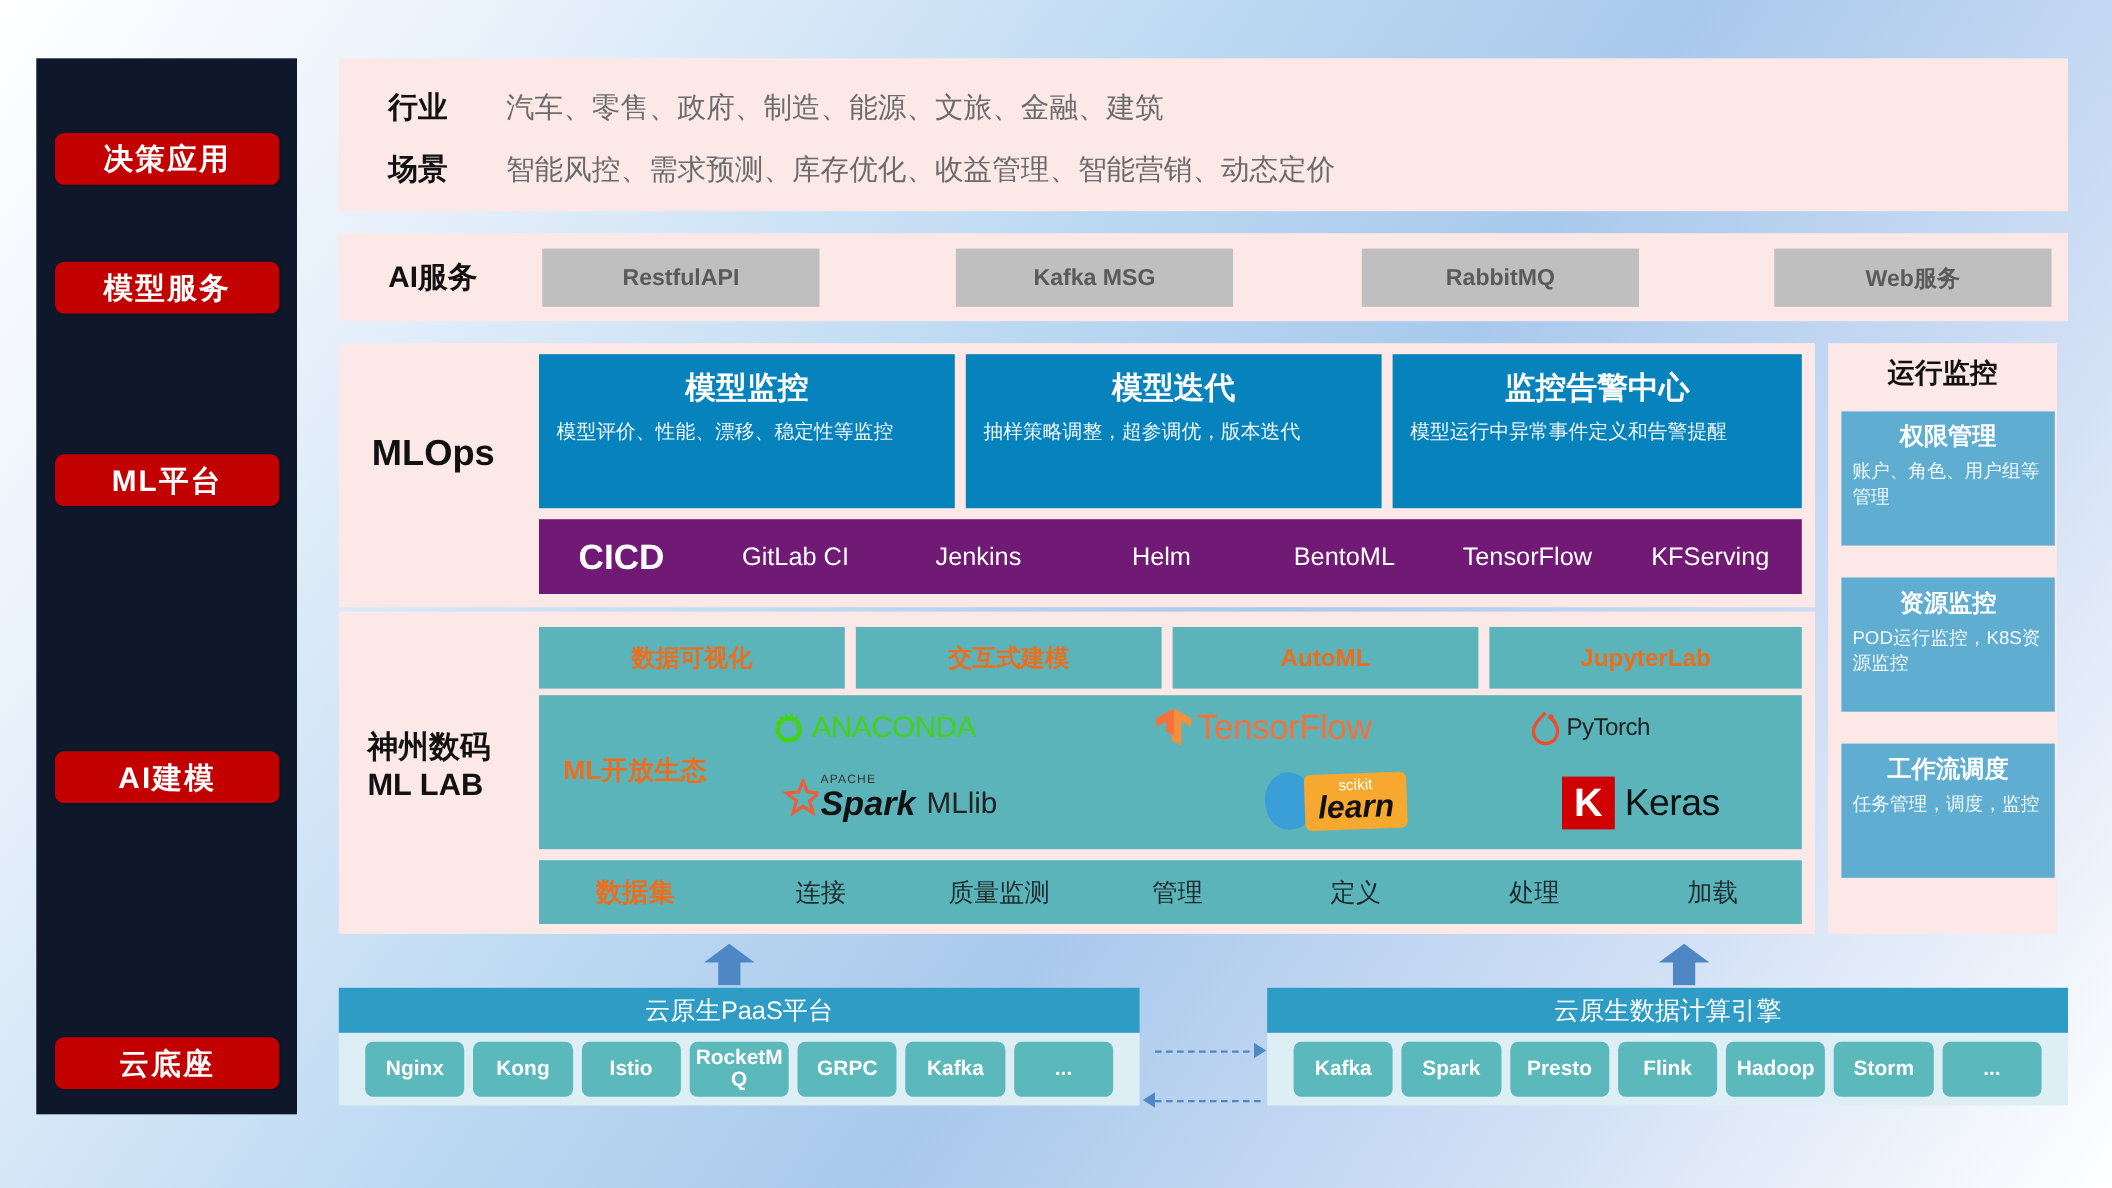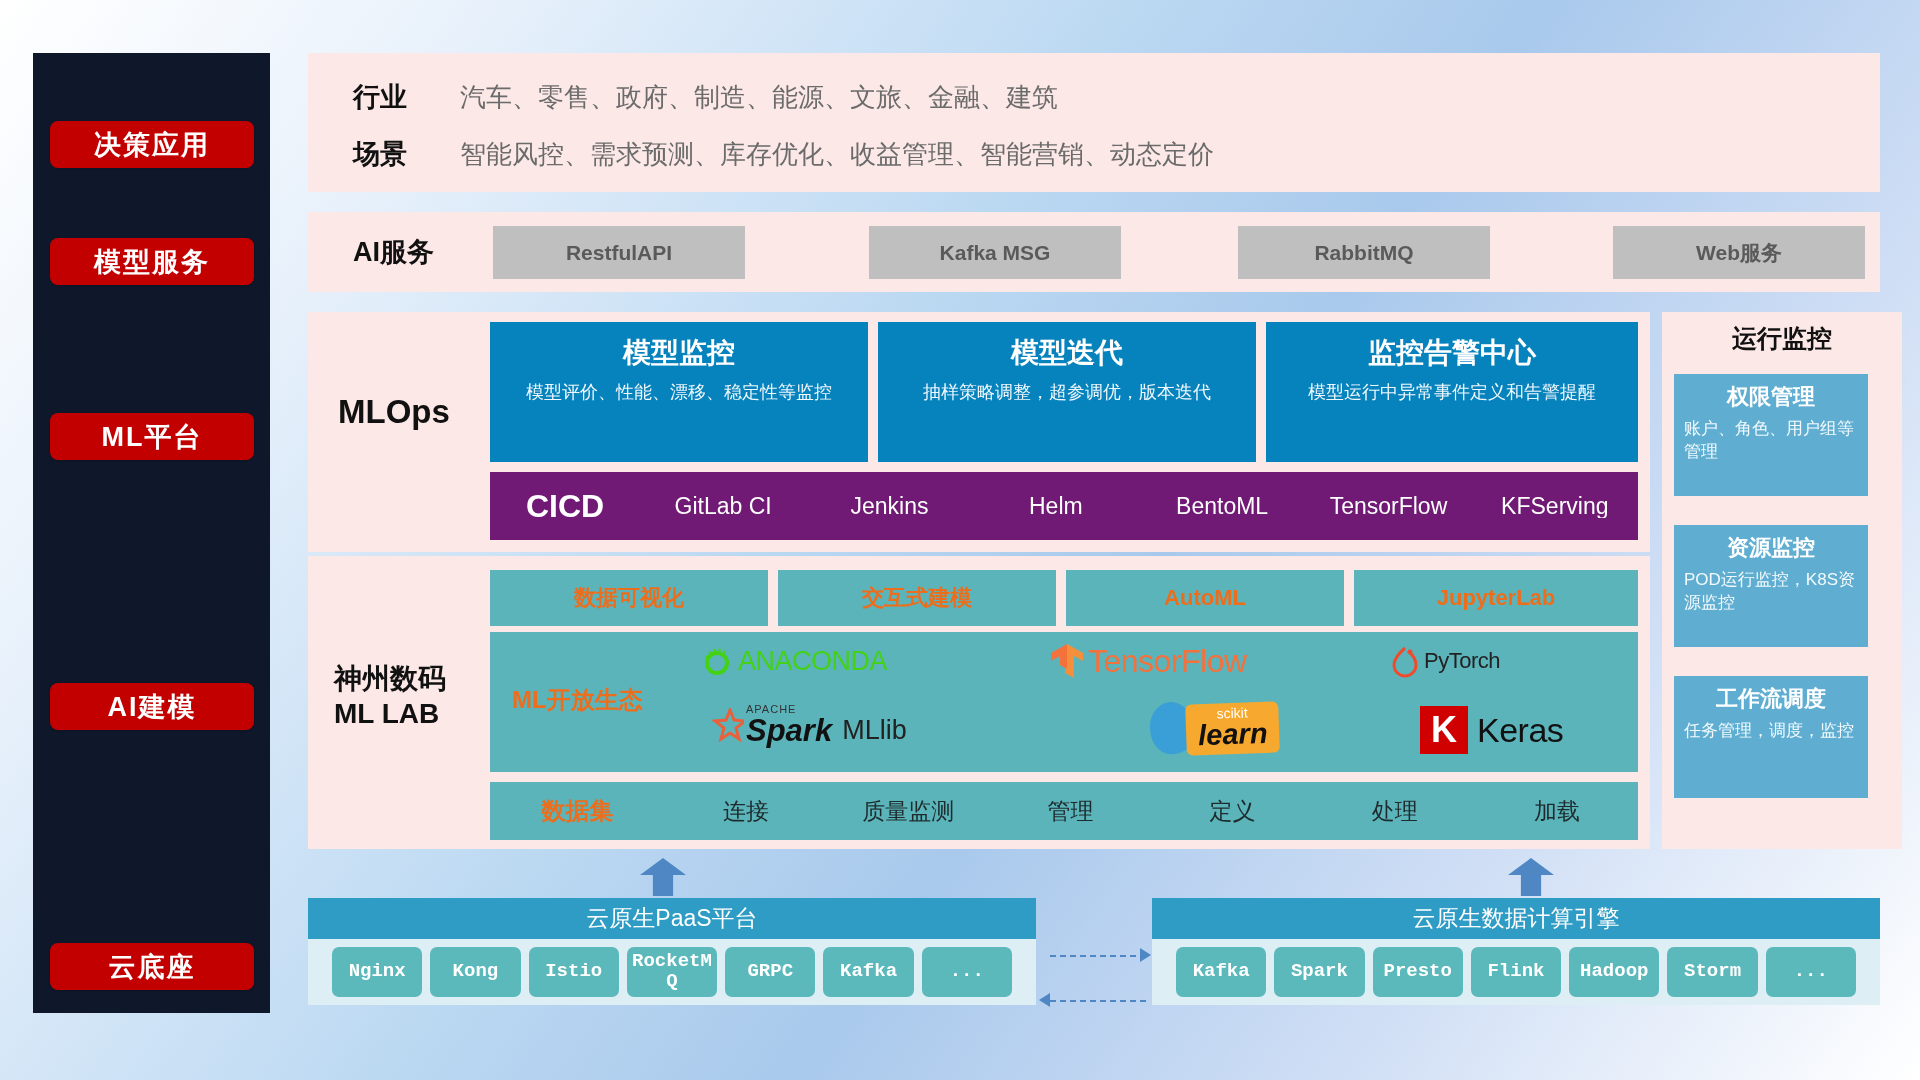--- a/index.html
+++ b/index.html
@@ -59,21 +59,21 @@
   #p-mlops { left: 308px; top: 312px; width: 1342px; height: 240px; }
   .blue-card {
     position: absolute;
     background: #0682bd; color: #fff;
     padding: 12px 16px 10px;
   }
   .blue-card .bc-title {
     text-align: center; font-size: 28px; font-weight: bold;
     margin-bottom: 8px;
   }
-  .blue-card .bc-desc { font-size: 18px; line-height: 1.35; color: #eef8fd; text-align: center; }
+  .blue-card .bc-desc { font-size: 18px; line-height: 1.35; color: #eef8fd; }
 
   #cicd-bar {
     position: absolute; left: 182px; top: 160px;
     width: 1148px; height: 68px;
     background: #701a75; color: #fff;
     display: flex; align-items: center;
   }
   #cicd-bar .cicd-title { width: 150px; text-align: center; font-size: 32px; font-weight: bold; }
   #cicd-bar .cicd-item {
     flex: 1; text-align: center; font-size: 23px;
@@ -105,41 +105,41 @@
     display: flex; align-items: center;
   }
   #ds-band .ds-title { width: 175px; text-align: center; font-size: 24px; font-weight: bold; color: #ec6e1d; }
   #ds-band .ds-item  { flex: 1; text-align: center; font-size: 23px; color: #1d2b2c; }
 
   
   .logo { position: absolute; display: flex; align-items: center; }
   .logo-txt { font-size: 27px; letter-spacing: -.5px; }
 
   
-  #p-right { left: 1662px; top: 312px; width: 240px; height: 537px; }
+  #p-right { left: 1662px; top: 312px; width: 208px; height: 537px; }
   #right-title {
     position: absolute; left: 0; top: 10px; width: 100%;
     text-align: center; font-size: 25px; font-weight: bold; color: #111;
   }
   .mon-card {
     position: absolute; left: 12px; width: 194px;
     background: #5faed2; color: #fff; padding: 8px 10px 10px;
   }
   .mon-card .mc-title { text-align: center; font-size: 22px; font-weight: bold; margin-bottom: 6px; }
   .mon-card .mc-desc { font-size: 17px; line-height: 1.35; color: #f2fafd; }
 
   
   .cloud-block { position: absolute; }
   .cloud-head {
     height: 41px; background: #2e9cc4; color: #fff;
     font-size: 23px; display: flex; align-items: center; justify-content: center;
   }
   .cloud-body {
     background: #ddeef5; padding: 8px 24px;
-    display: flex; gap: 8px; font-family: Liberation Mono, monospace;
+    display: flex; gap: 8px;
   }
   .cloud-chip {
     flex: 1; height: 50px; background: #5cb9bb; border-radius: 7px;
     color: #fff; font-size: 19px; font-weight: bold;
     display: flex; align-items: center; justify-content: center;
     text-align: center; line-height: 1.05; padding: 0 2px; word-break: break-word;
   }
   .up-arrow {
     position: absolute; width: 46px; height: 38px;
     background: #4e87c4;

